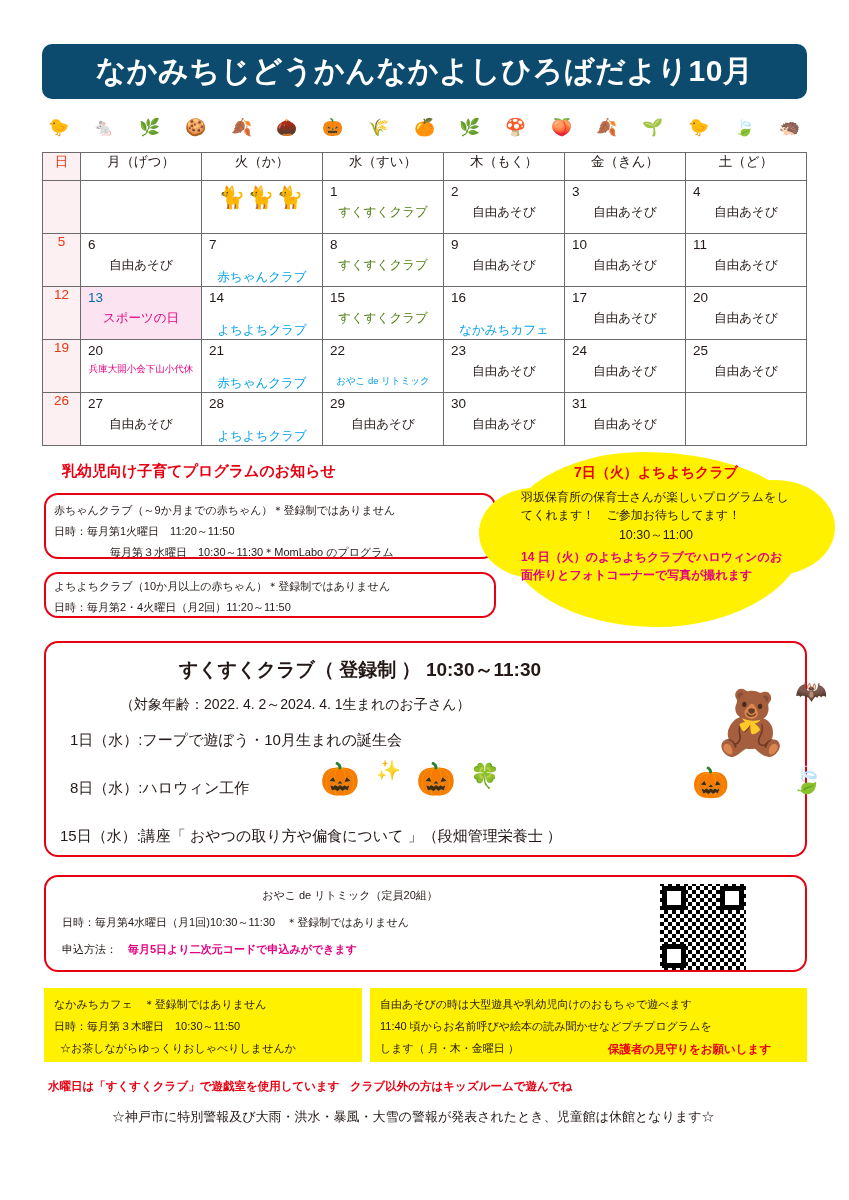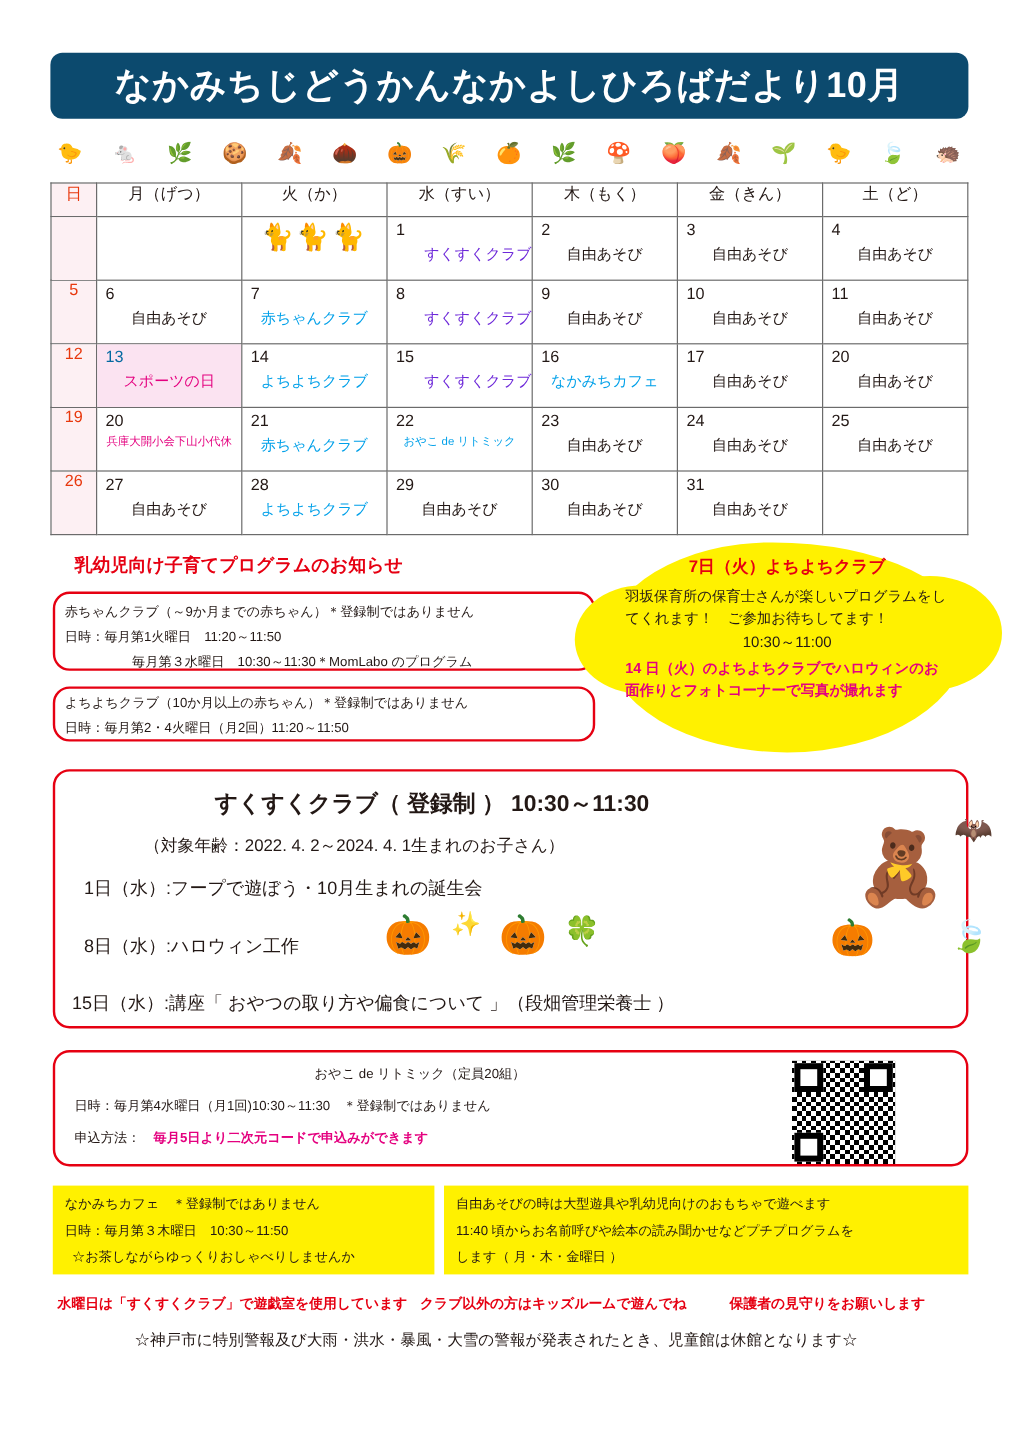--- a/index.html
+++ b/index.html
@@ -63,22 +63,22 @@
   table.cal td { height: 53px; position: relative; }
   td.wknum { width: 38px; background:#fdf0f3; text-align:center; color:#e8380d; font-size:13.5px; padding-top:4px; }
   td.wknum.blank { color: transparent; }
   .daynum { position:absolute; left:7px; top:3px; font-size:13.5px; }
   .ev {
     position:absolute; left:0; right:0; top:24px;
     text-align:center; font-size:12.5px; line-height:1.15;
   }
   .ev.small { font-size: 9.5px; }
   .c-black { color:#231815; }
-  .c-red   { color:#6d28d9;text-align:right; }
-  .c-blue  { color:#00a0e9; }
+  .c-red   { color:#4d7c0f; }
+  .c-blue  { color:#00a0e9;margin-top:12px; }
   .c-pink  { color:#e4007f; }
   td.holiday { background:#fbe3f1; }
   td.holiday .daynum { color:#0369a1; }
   .cat-cell { position: relative; }
   .cat-art {
     position:absolute; left:0; right:0; top:6px; text-align:center;
     font-size:22px; letter-spacing:2px; line-height:1;
   }
 
   
@@ -391,16 +391,16 @@
   <div class="txt" style="left:54px; top:1018px; width:300px;">日時：毎月第３木曜日　10:30～11:50</div>
   <div class="txt" style="left:60px; top:1040px; width:300px;">☆お茶しながらゆっくりおしゃべりしませんか</div>
 
   <div class="ybox" style="left:370px; top:988px; width:437px; height:74px;"></div>
   <div class="txt" style="left:380px; top:996px; width:420px;">自由あそびの時は大型遊具や乳幼児向けのおもちゃで遊べます</div>
   <div class="txt" style="left:380px; top:1018px; width:420px;">11:40 頃からお名前呼びや絵本の読み聞かせなどプチプログラムを</div>
   <div class="txt" style="left:380px; top:1040px; width:420px;">します（ 月・木・金曜日 ）</div>
 
   <div class="foot-red" style="left:48px; top:1079px;">水曜日は「すくすくクラブ」で遊戯室を使用しています</div>
   <div class="foot-red" style="left:350px; top:1079px;">クラブ以外の方はキッズルームで遊んでね</div>
-  <div class="foot-red" style="left:608px; top:1079px;">保護者の見守りをお願いします</div>
+  <div class="foot-red" style="left:608px; top:1042px;">保護者の見守りをお願いします</div>
   <div class="foot-black" style="left:112px; top:1108px;">☆神戸市に特別警報及び大雨・洪水・暴風・大雪の警報が発表されたとき、児童館は休館となります☆</div>
 
 </div>
 
 </body></html>

